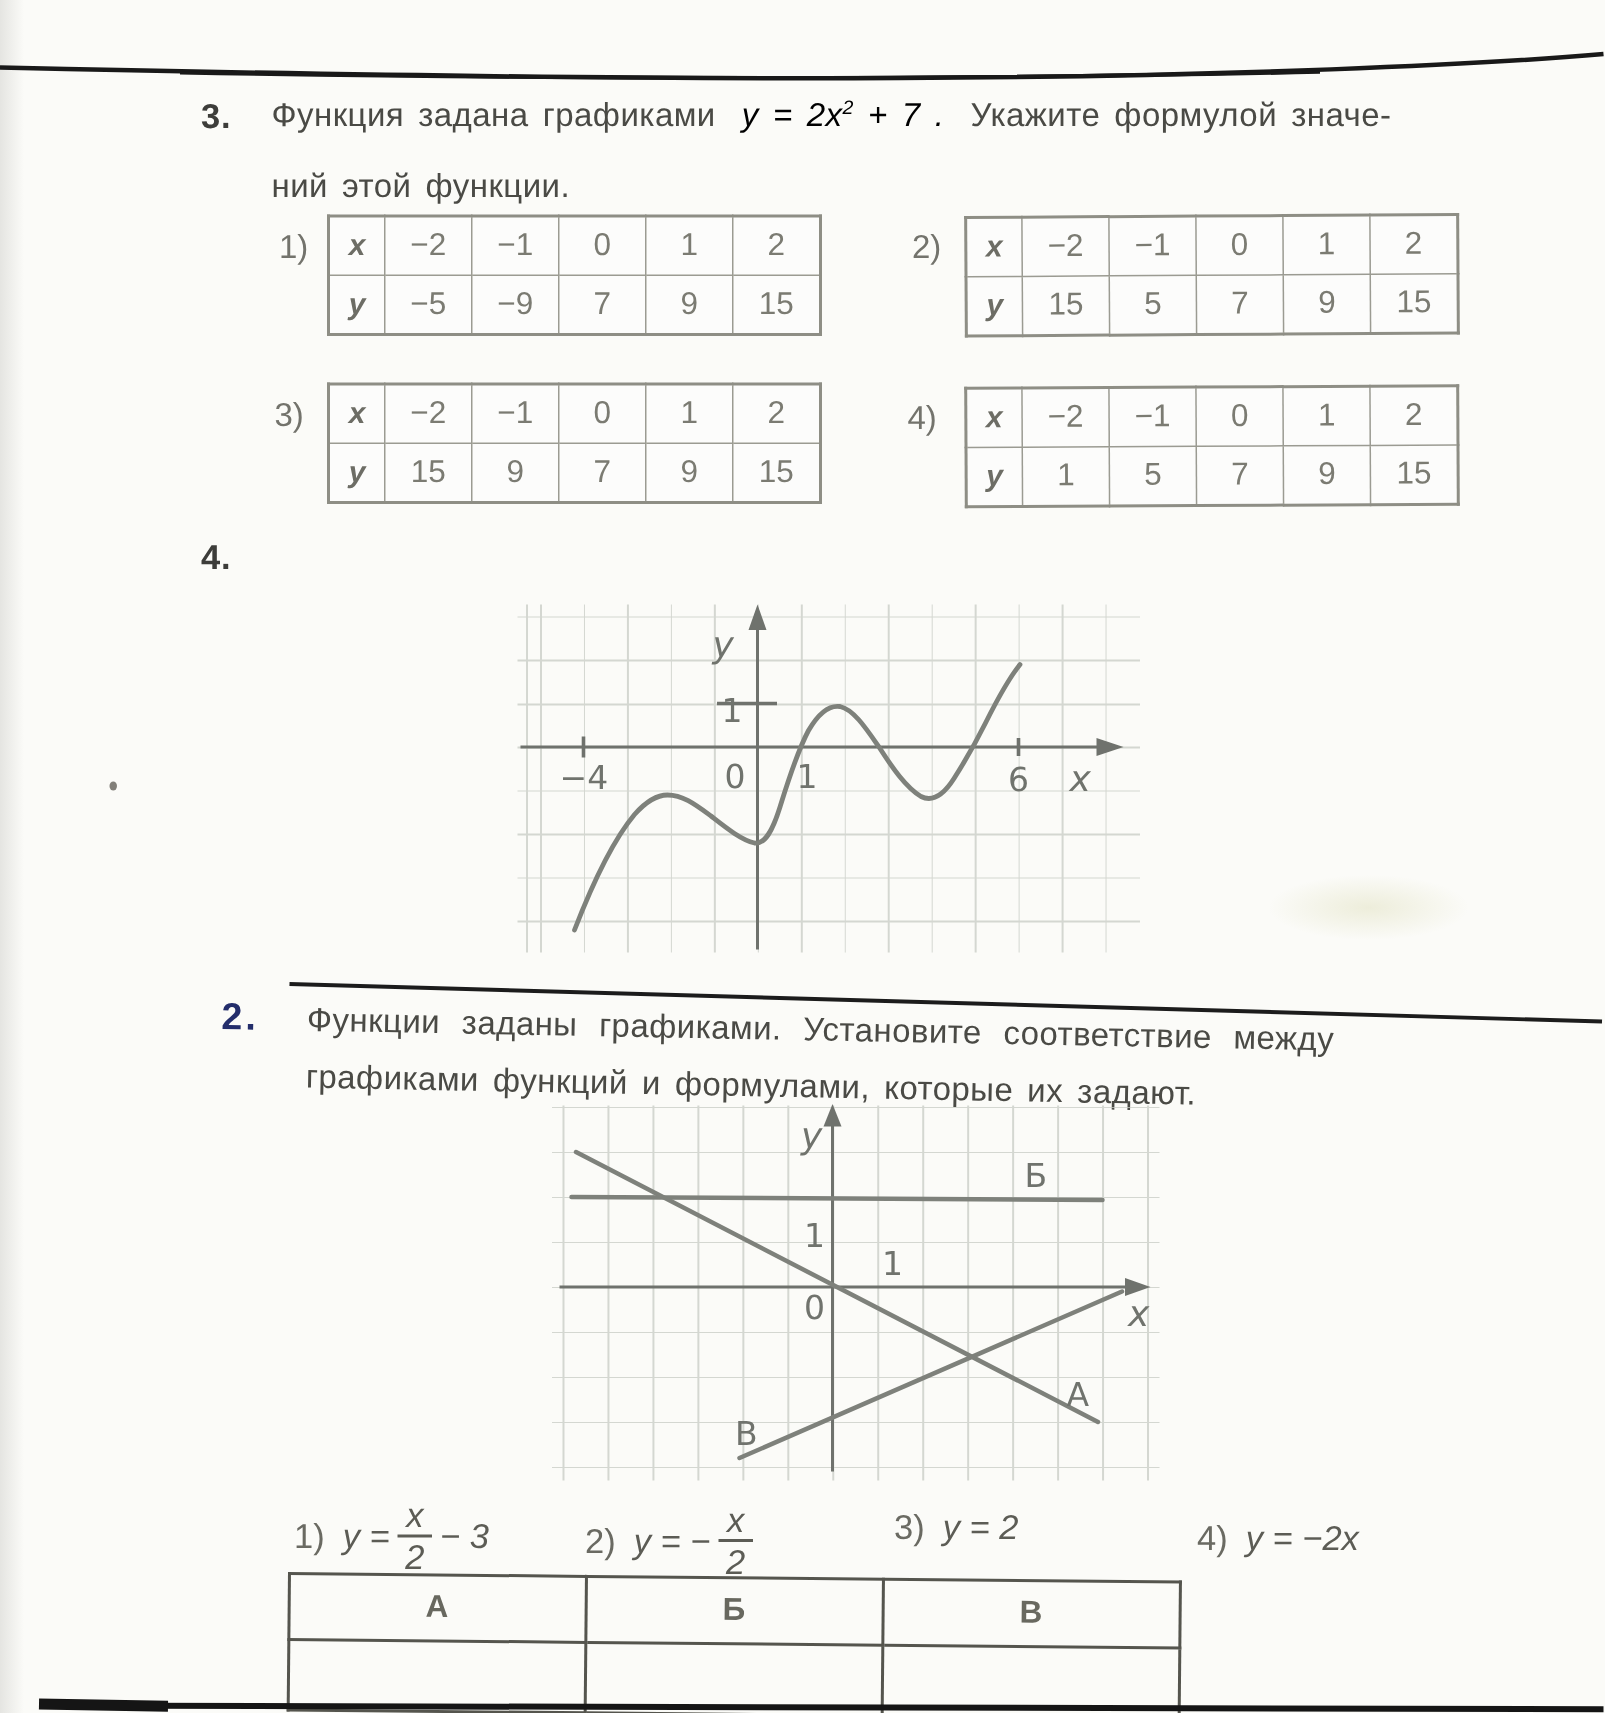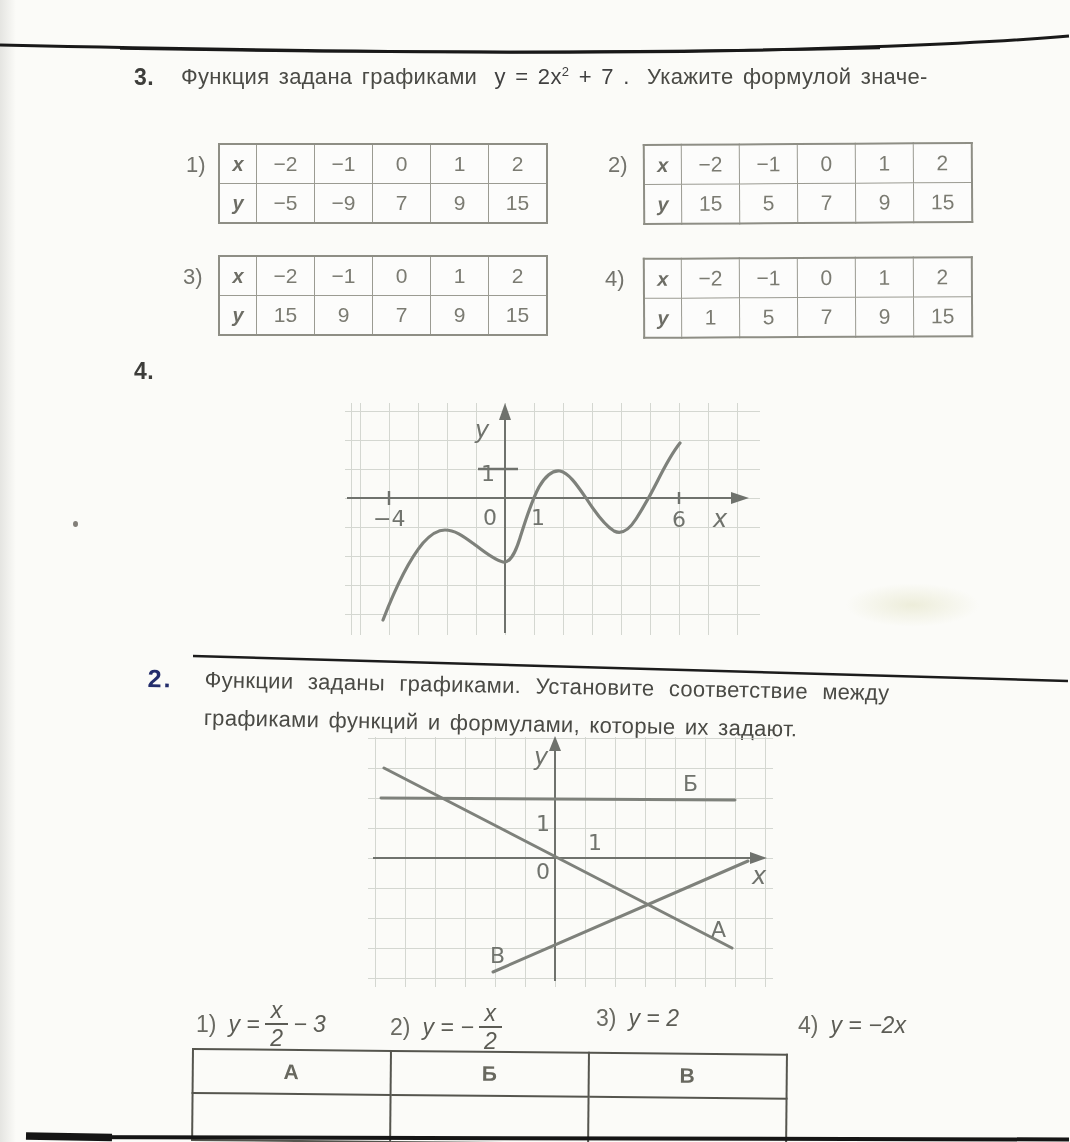--- a/index.html
+++ b/index.html
@@ -11,21 +11,21 @@
   .abs{position:absolute;}
   svg{overflow:visible;display:block;}
 
   
   .edge-shade{left:0;top:0;width:16px;height:100%;
     background:linear-gradient(to right, rgba(140,140,135,.20), rgba(140,140,135,0));}
 
   
   .pnum{font-size:23px;font-weight:bold;color:#3d3d3a;letter-spacing:.5px;}
   .ptext{font-size:22px;color:#4a4a45;letter-spacing:.3px;word-spacing:3px;white-space:nowrap;}
-  .mathi{color:#404040;}
+  .mathi{font-style:italic;color:#000000;}
   .mathi sup{font-size:13px;}
 
   
   .tlabel{font-size:22px;color:#73736c;}
   table.vtbl{border-collapse:collapse;border:2px solid #8e8e85;background:rgba(255,255,255,.4);}
   table.vtbl td{
     border:1px solid #9b9b92;width:57px;height:38px;text-align:center;vertical-align:middle;
     color:#7b7b72;font-size:21px;padding:0;
   }
   table.vtbl td.hd{width:36px;font-weight:bold;font-style:italic;color:#6d6d65;font-size:20px;}
@@ -84,20 +84,21 @@
     <path d="M0,45 C180,49 420,53 600,52 C820,51 990,43 1069,36" stroke="#191919" stroke-width="3" fill="none"></path>
     <path d="M120,48.5 C380,53 620,53.5 880,48" stroke="#191919" stroke-width="2.5" fill="none"></path>
   </svg>
 
   <span class="abs pnum" style="left:134px;top:64px">3.</span>
   <div class="abs ptext" style="left:181px;top:64px">
     <span>Функция задана графиками</span>
     <span class="mathi" style="margin:0 8px"><span>y = 2x</span><sup>2</sup> <span>+ 7 .</span></span>
     <span>Укажите формулой значе-</span>
   </div>
+  <div class="abs ptext" style="left:181px;top:111px">ний этой функции.</div>
 
   <span class="abs tlabel" style="left:186px;top:152px">1)</span>
   <table class="abs vtbl" style="left:218px;top:143px">
     <tbody>
         <tr>
       <td class="hd">x</td>
       <td>−2</td>
       <td>−1</td>
       <td>0</td>
       <td>1</td>

